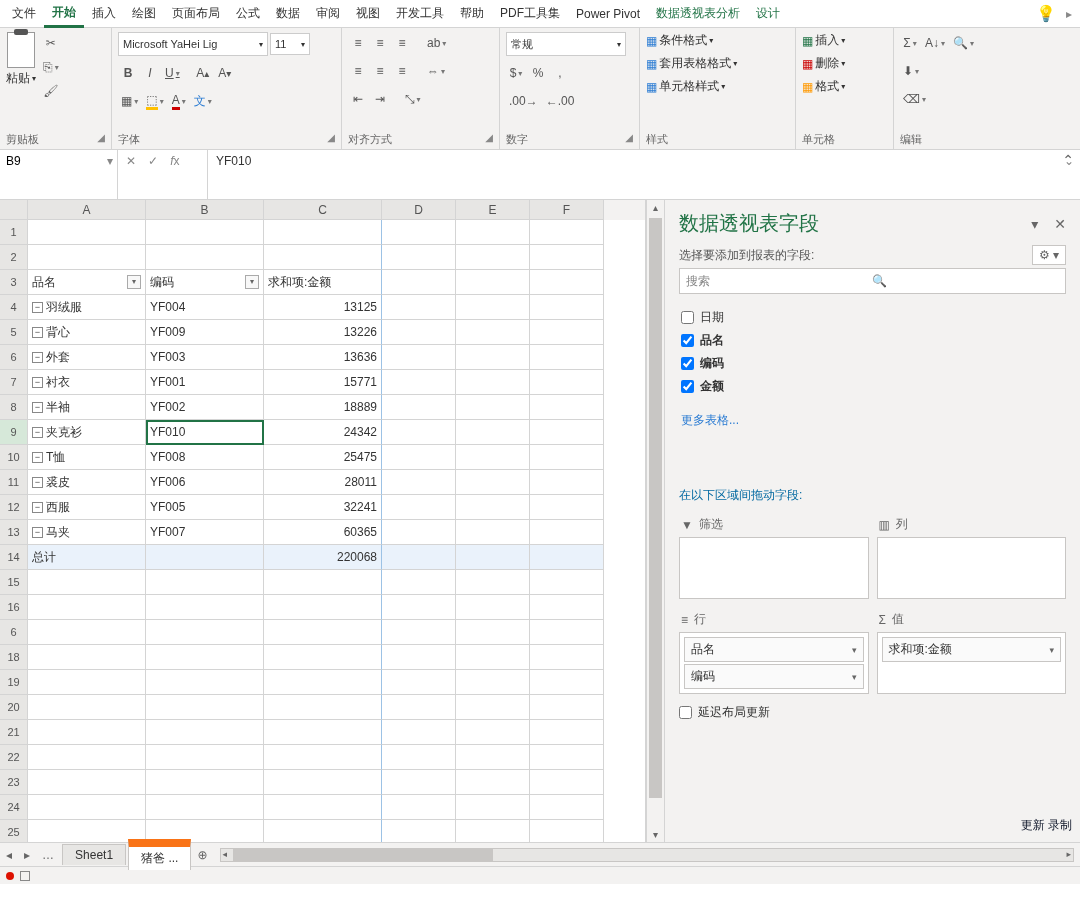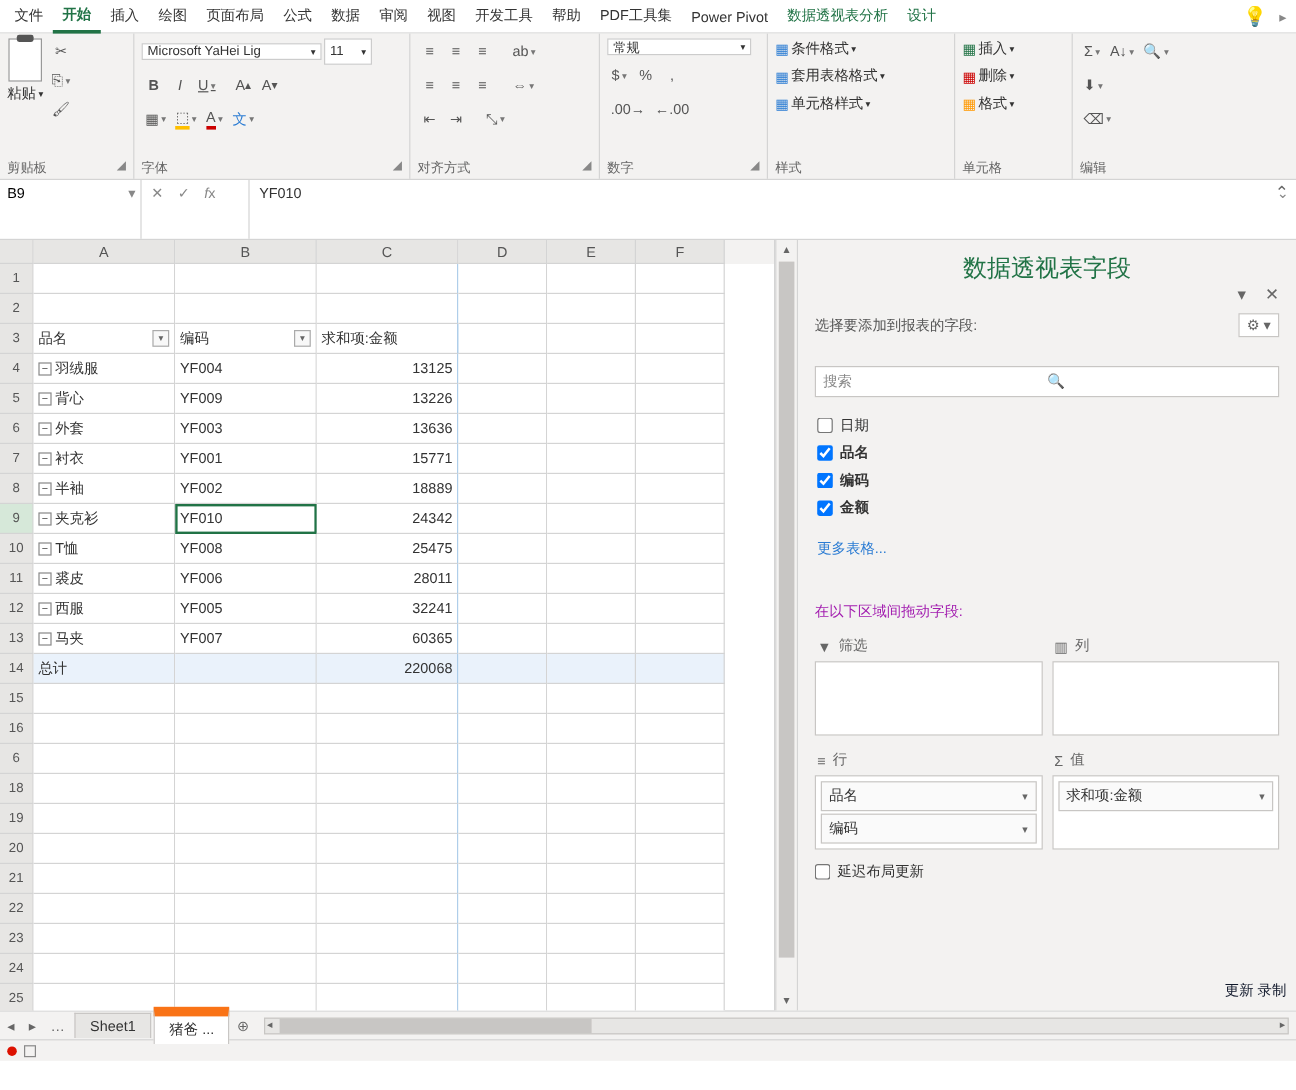--- a/index.html
+++ b/index.html
@@ -21,21 +21,21 @@
 
 .btn { display: inline-flex; align-items: center; justify-content: center; min-width: 20px; height: 22px; padding: 0 3px; cursor: pointer; color: #555; }
 .vstack { display: flex; flex-direction: column; gap: 2px; }
 .hstack { display: flex; gap: 2px; align-items: center; }
 .splitdown::after { content: "▾"; font-size: 8px; margin-left: 2px; color: #777; }
 
 .paste-icon { width: 28px; height: 36px; background: #fff; border: 1px solid #999; position: relative; }
 .paste-icon::before { content: ""; position: absolute; top: -4px; left: 6px; width: 14px; height: 6px; background: #555; border-radius: 2px; }
 .paste-big { display: flex; flex-direction: column; align-items: center; gap: 2px; justify-content: flex-end; }
 
-.font-select { width: 150px; height: 14px; border: 1px solid #ccc; background: #fff; font-size: 11px; padding: 2px 4px; display: flex; justify-content: space-between; align-items: center; }
+.font-select { width: 150px; height: 24px; border: 1px solid #ccc; background: #fff; font-size: 11px; padding: 2px 4px; display: flex; justify-content: space-between; align-items: center; }
 .size-select { width: 40px; height: 22px; border: 1px solid #ccc; background: #fff; font-size: 11px; padding: 2px 4px; display: flex; justify-content: space-between; align-items: center; }
 
 .formula-bar { display: flex; height: 50px; border-bottom: 1px solid #d4d4d4; background: #fff; }
 .namebox { width: 118px; border-right: 1px solid #d4d4d4; display: flex; align-items: flex-start; }
 .namebox input { width: 100%; border: none; padding: 4px 6px; font-size: 12px; outline: none; }
 .namebox .dd { padding: 4px; color: #888; }
 .fx-controls { display: flex; align-items: flex-start; padding: 2px 6px; gap: 8px; color: #888; border-right: 1px solid #d4d4d4; width: 90px; }
 .fx-controls span { padding: 2px; }
 .formula-content { flex: 1; padding: 4px 8px; position: relative; }
 .formula-expand { position: absolute; right: 6px; top: 4px; color: #888; }
@@ -56,32 +56,32 @@
 .collapse-btn { display: inline-block; width: 11px; height: 11px; border: 1px solid #888; font-size: 9px; line-height: 9px; text-align: center; margin-right: 3px; color: #444; vertical-align: middle; }
 .row.sel .row-h { background: #d6e8d9; }
 .row.sel .cell.selcell { outline: 2px solid #217346; outline-offset: -2px; }
 .totalrow .cell { background: #eaf2fb; font-weight: normal; }
 .pivot-right { border-right: 1px solid #9cc2e5 !important; }
 .vscroll { width: 18px; background: #f3f2f1; border-left: 1px solid #d4d4d4; position: relative; }
 .vscroll .thumb { position: absolute; top: 18px; left: 2px; right: 2px; height: 580px; background: #c8c6c4; }
 .vscroll .arr { position: absolute; left: 0; right: 0; text-align: center; color: #666; font-size: 10px; }
 
 .pane { flex: 1; background: #f3f2f1; padding: 10px 14px; display: flex; flex-direction: column; border-left: 1px solid #d4d4d4; }
-.pane-title { color: #217346; font-size: 20px; font-weight: normal; margin-bottom: 8px; display: flex; align-items: center; flex-direction: column; }
+.pane-title { color: #217346; font-size: 20px; font-weight: normal; margin-bottom: 8px; display: flex; align-items: center; }
 .pane-title .actions { margin-left: auto; display: flex; gap: 16px; color: #666; font-size: 14px; }
-.pane-sub { font-size: 12px; color: #555; margin-bottom: 24px; display: flex; justify-content: space-between; align-items: center; }
+.pane-sub { font-size: 12px; color: #555; margin-bottom: 3px; display: flex; justify-content: space-between; align-items: center; }
 .pane-sub .gear { border: 1px solid #c8c6c4; padding: 2px 6px; background: #fff; color: #666; }
 .searchbox { display: flex; border: 1px solid #c8c6c4; background: #fff; height: 26px; align-items: center; padding: 0 6px; margin-bottom: 12px; }
 .searchbox span { color: #888; flex: 1; }
 .searchbox .mag { color: #2b7cd3; }
 .field-list { margin-bottom: 8px; }
 .field-item { display: flex; align-items: center; gap: 6px; padding: 3px 2px; }
 .field-item input { width: 13px; height: 13px; }
 .more-tables { color: #2b7cd3; padding: 6px 2px; cursor: pointer; }
-.drag-label { font-size: 12px; color: #a21caf; margin: 29px 0 8px; }
+.drag-label { font-size: 12px; color: #0369a1; margin: 52px 0 8px; }
 .zones { display: grid; grid-template-columns: 1fr 1fr; gap: 8px; }
 .zone-h { display: flex; align-items: center; gap: 6px; color: #666; font-size: 12px; padding: 4px 2px; }
 .zone-box { background: #fff; border: 1px solid #c8c6c4; min-height: 62px; padding: 2px; }
 .zone-chip { border: 1px solid #c8c6c4; background: #fafafa; padding: 3px 6px; margin: 2px; display: flex; justify-content: space-between; align-items: center; font-size: 12px; }
 .zone-chip .dd { color: #666; font-size: 9px; }
 .defer { display: flex; align-items: center; gap: 6px; margin-top: 10px; }
 .update-btn { position: absolute; right: 8px; bottom: 8px; color: #0f172a; font-size: 12px; text-align: center; }
 
 .tabs-bar { display: flex; align-items: center; height: 24px; border-top: 1px solid #d4d4d4; background: #f3f2f1; }
 .tabs-bar .nav { padding: 0 6px; color: #666; }

